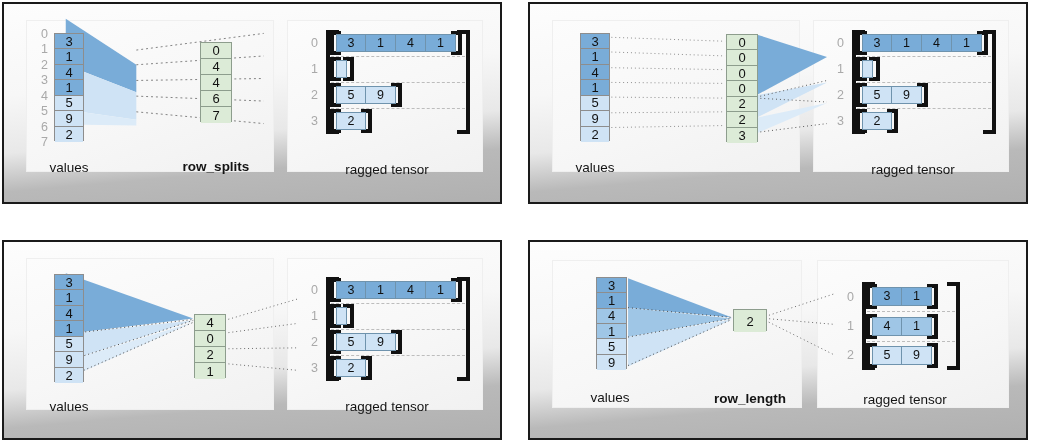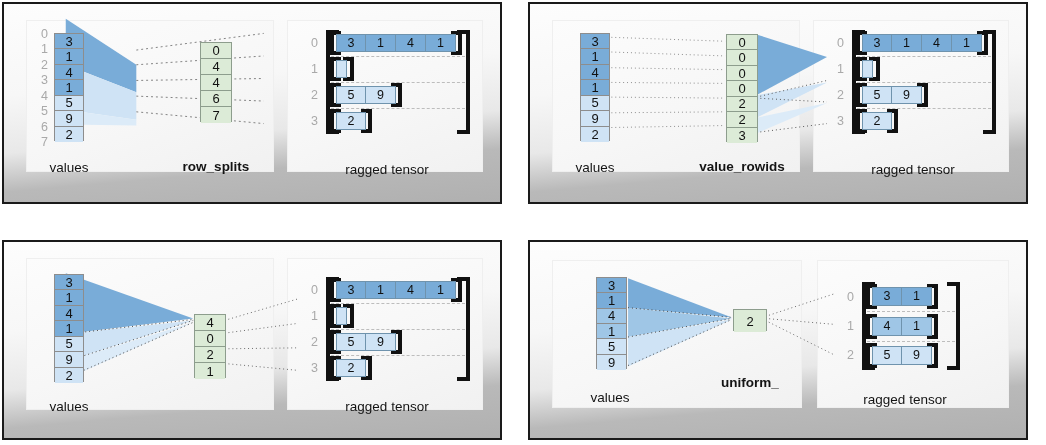--- a/index.html
+++ b/index.html
@@ -252,21 +252,20 @@
 
     <div class="col enc-col" style="left: 196px; top: 30px; width: 32px; height: 108px; border-color: rgb(141, 157, 141);">
         <div class="cell" style="height: 15.4286px; background: rgb(220, 235, 215); border-bottom-color: rgb(141, 157, 141);">0</div>
         <div class="cell" style="height: 15.4286px; background: rgb(220, 235, 215); border-bottom-color: rgb(141, 157, 141);">0</div>
         <div class="cell" style="height: 15.4286px; background: rgb(220, 235, 215); border-bottom-color: rgb(141, 157, 141);">0</div>
         <div class="cell" style="height: 15.4286px; background: rgb(220, 235, 215); border-bottom-color: rgb(141, 157, 141);">0</div>
         <div class="cell" style="height: 15.4286px; background: rgb(220, 235, 215); border-bottom-color: rgb(141, 157, 141);">2</div>
         <div class="cell" style="height: 15.4286px; background: rgb(220, 235, 215); border-bottom-color: rgb(141, 157, 141);">2</div>
         <div class="cell" style="height: 15.4286px; background: rgb(220, 235, 215); border-bottom-color: rgb(141, 157, 141);">3</div>
       </div>
-    <div class="caption bold" style="left:142px;top:155px;width:140px;">value_rowids</div>
 
     <div class="tensor" style="left:300px;top:26px;width:166px;height:104px;">
         <div style="position: absolute; left: 22px; top: 0px; width: 144px; height: 104px; border-left: 4px solid rgb(17, 17, 17); border-right: 4px solid rgb(17, 17, 17);">
           <div style="position: absolute; left: 0px; top: 0px; width: 9px; height: 4px; background: rgb(17, 17, 17);"></div>
           <div style="position: absolute; left: auto; top: 0px; width: 9px; height: 4px; background: rgb(17, 17, 17); right: 0px;"></div>
           <div style="position: absolute; left: 0px; top: auto; width: 9px; height: 4px; background: rgb(17, 17, 17); bottom: 0px;"></div>
           <div style="position: absolute; inset: auto 0px 0px auto; width: 9px; height: 4px; background: rgb(17, 17, 17);"></div>
         </div>
         <div class="rt-rowlabel" style="left: 0px; width: 14px; top: 7px;">0</div>
         <div style="position: absolute; left: 26px; top: 1px; width: 132px; height: 24px; border-left: 4px solid rgb(17, 17, 17); border-right: 4px solid rgb(17, 17, 17);">
@@ -434,21 +433,21 @@
         <div class="cell" style="height: 15.3333px; background: rgb(159, 198, 230);">4</div>
         <div class="cell" style="height: 15.3333px; background: rgb(159, 198, 230);">1</div>
         <div class="cell" style="height: 15.3333px; background: rgb(207, 227, 245);">5</div>
         <div class="cell" style="height: 15.3333px; background: rgb(207, 227, 245);">9</div>
       </div>
     <div class="caption" style="left:40px;top:148px;width:80px;">values</div>
 
     <div class="col enc-col" style="left: 203px; top: 67px; width: 34px; height: 22px; border-color: rgb(141, 157, 141);">
         <div class="cell" style="height: 22px; background: rgb(220, 235, 215); border-bottom-color: rgb(141, 157, 141);">2</div>
       </div>
-    <div class="caption bold" style="left:155px;top:133px;width:130px;">uniform_</div>
+    <div class="caption bold" style="left:155px;top:149px;width:130px;">row_length</div>
 
     <div class="tensor" style="left:310px;top:40px;width:120px;height:88px;">
         <div style="position: absolute; left: 22px; top: 0px; width: 98px; height: 88px; border-left: 4px solid rgb(17, 17, 17); border-right: 4px solid rgb(17, 17, 17);">
           <div style="position: absolute; left: 0px; top: 0px; width: 9px; height: 4px; background: rgb(17, 17, 17);"></div>
           <div style="position: absolute; left: auto; top: 0px; width: 9px; height: 4px; background: rgb(17, 17, 17); right: 0px;"></div>
           <div style="position: absolute; left: 0px; top: auto; width: 9px; height: 4px; background: rgb(17, 17, 17); bottom: 0px;"></div>
           <div style="position: absolute; inset: auto 0px 0px auto; width: 9px; height: 4px; background: rgb(17, 17, 17);"></div>
         </div>
         <div class="rt-rowlabel" style="left: 0px; width: 14px; top: 8.66667px;">0</div>
         <div style="position: absolute; left: 26px; top: 2.16667px; width: 72px; height: 25px; border-left: 4px solid rgb(17, 17, 17); border-right: 4px solid rgb(17, 17, 17);">

